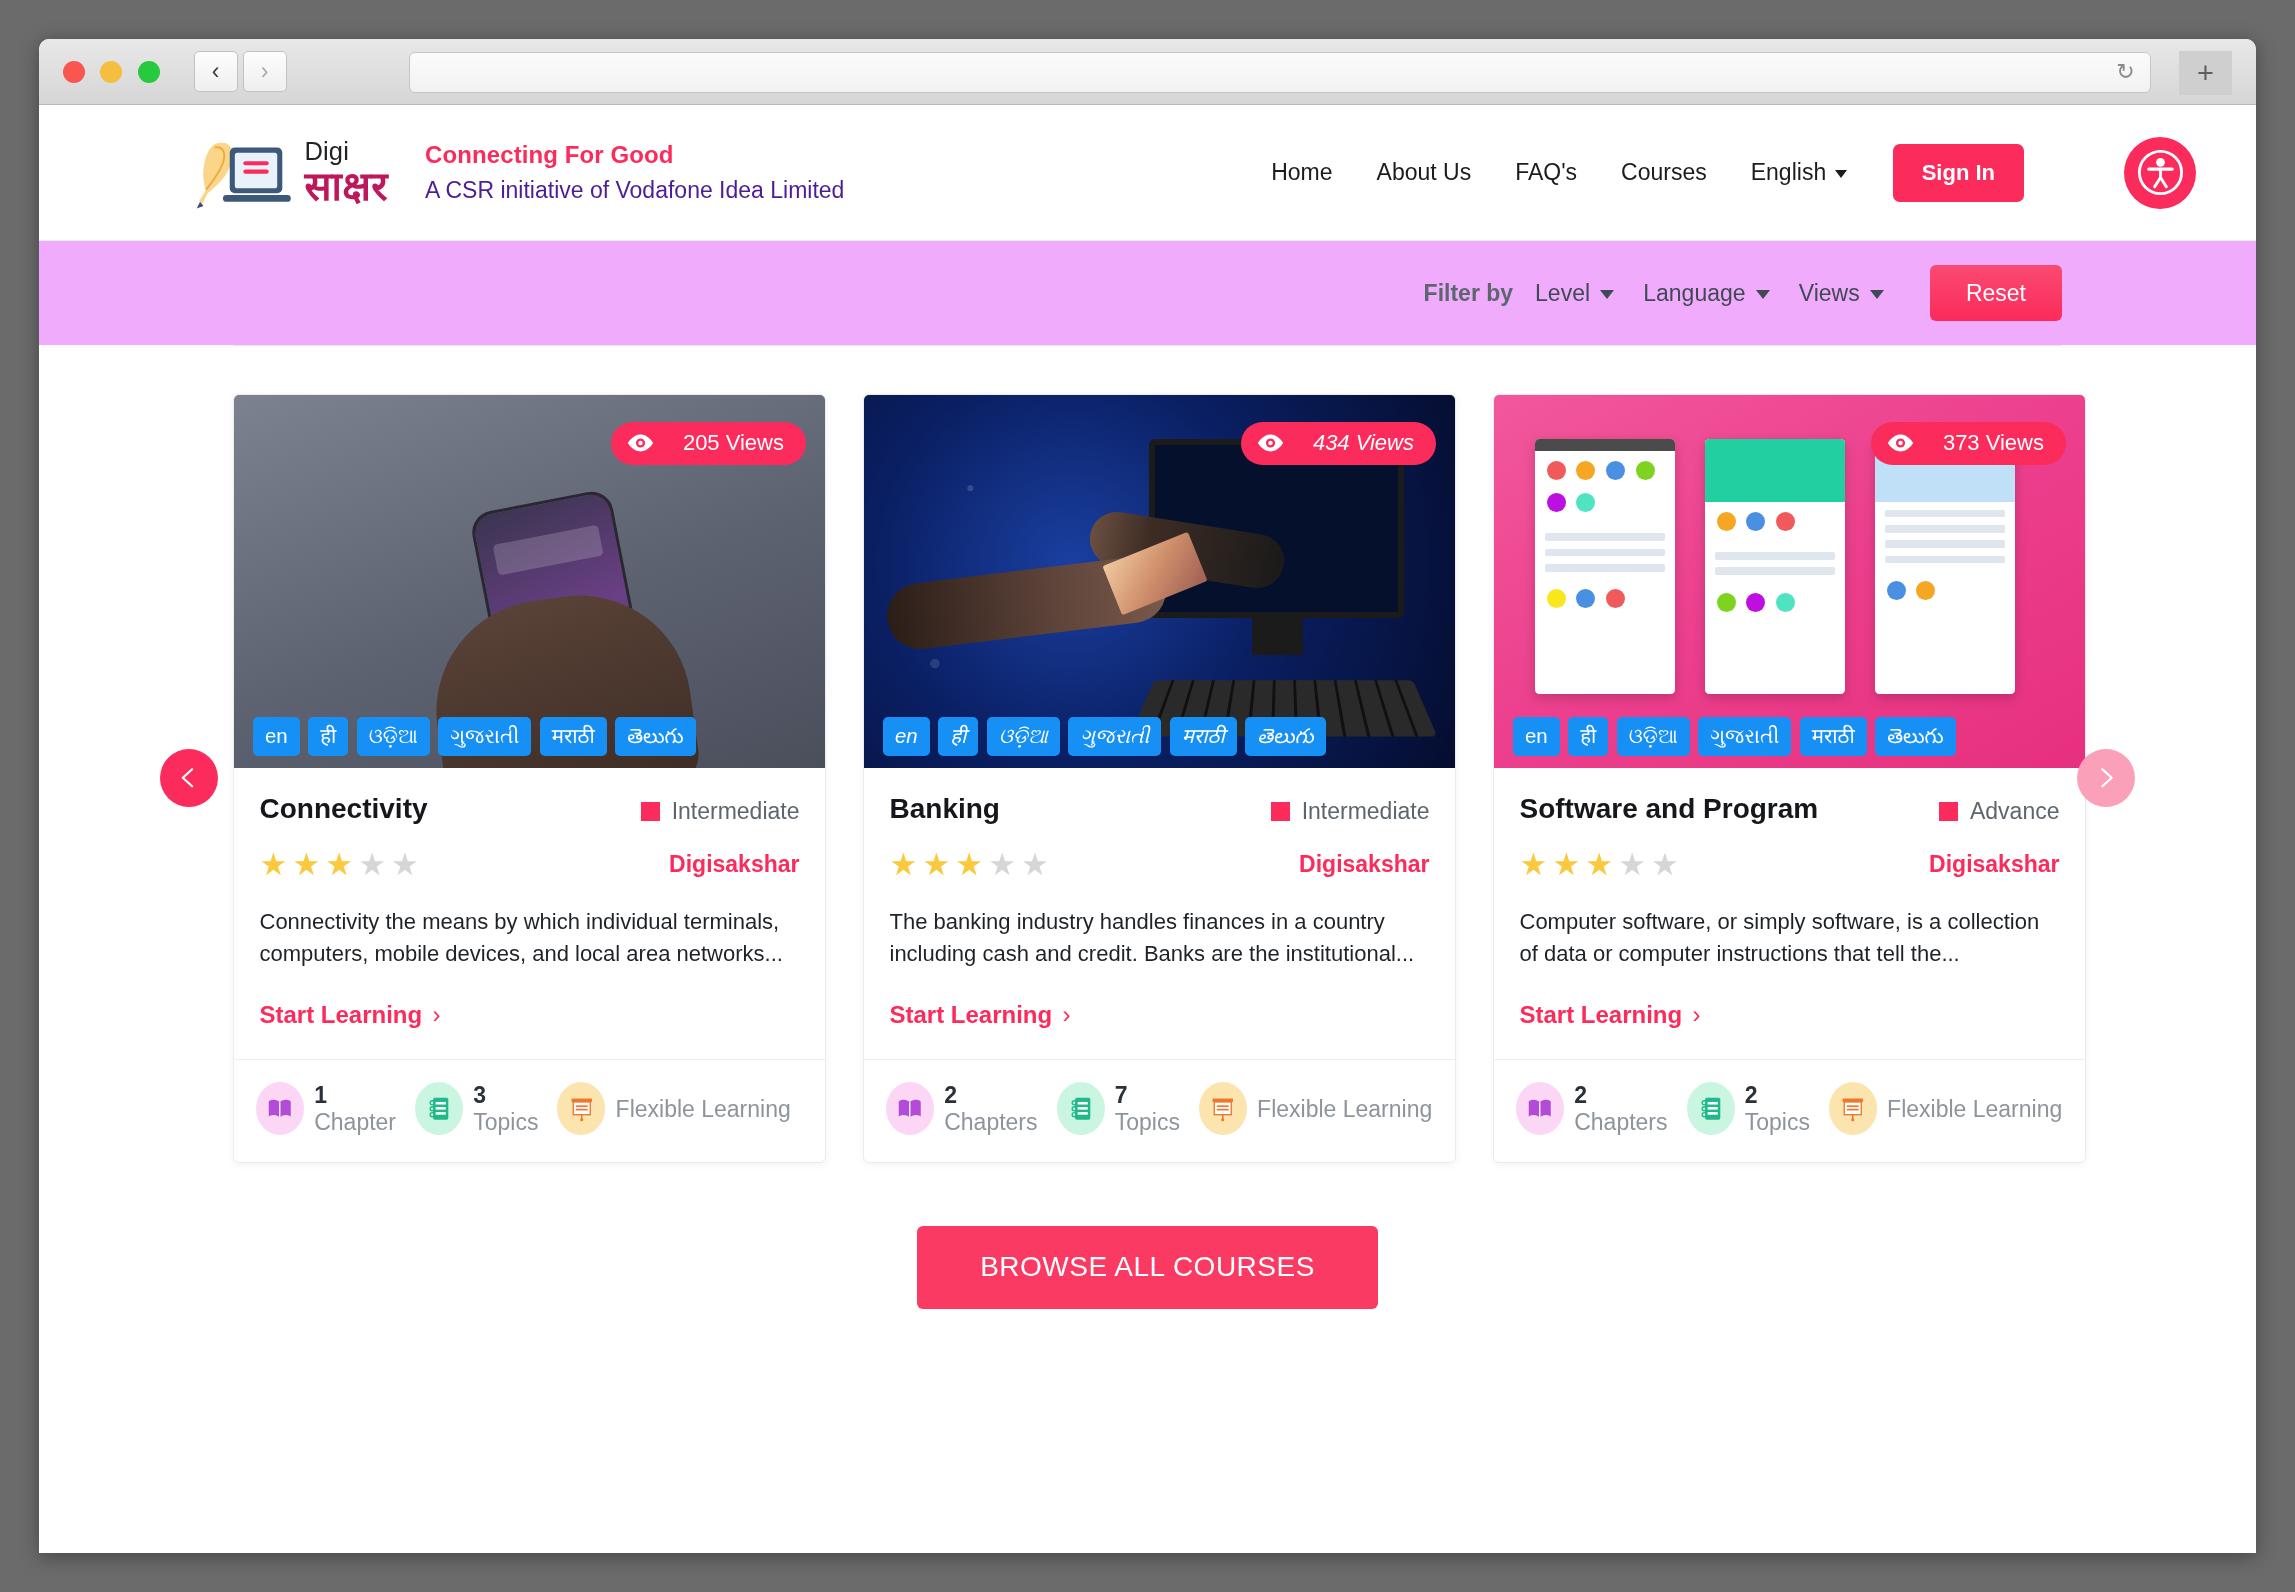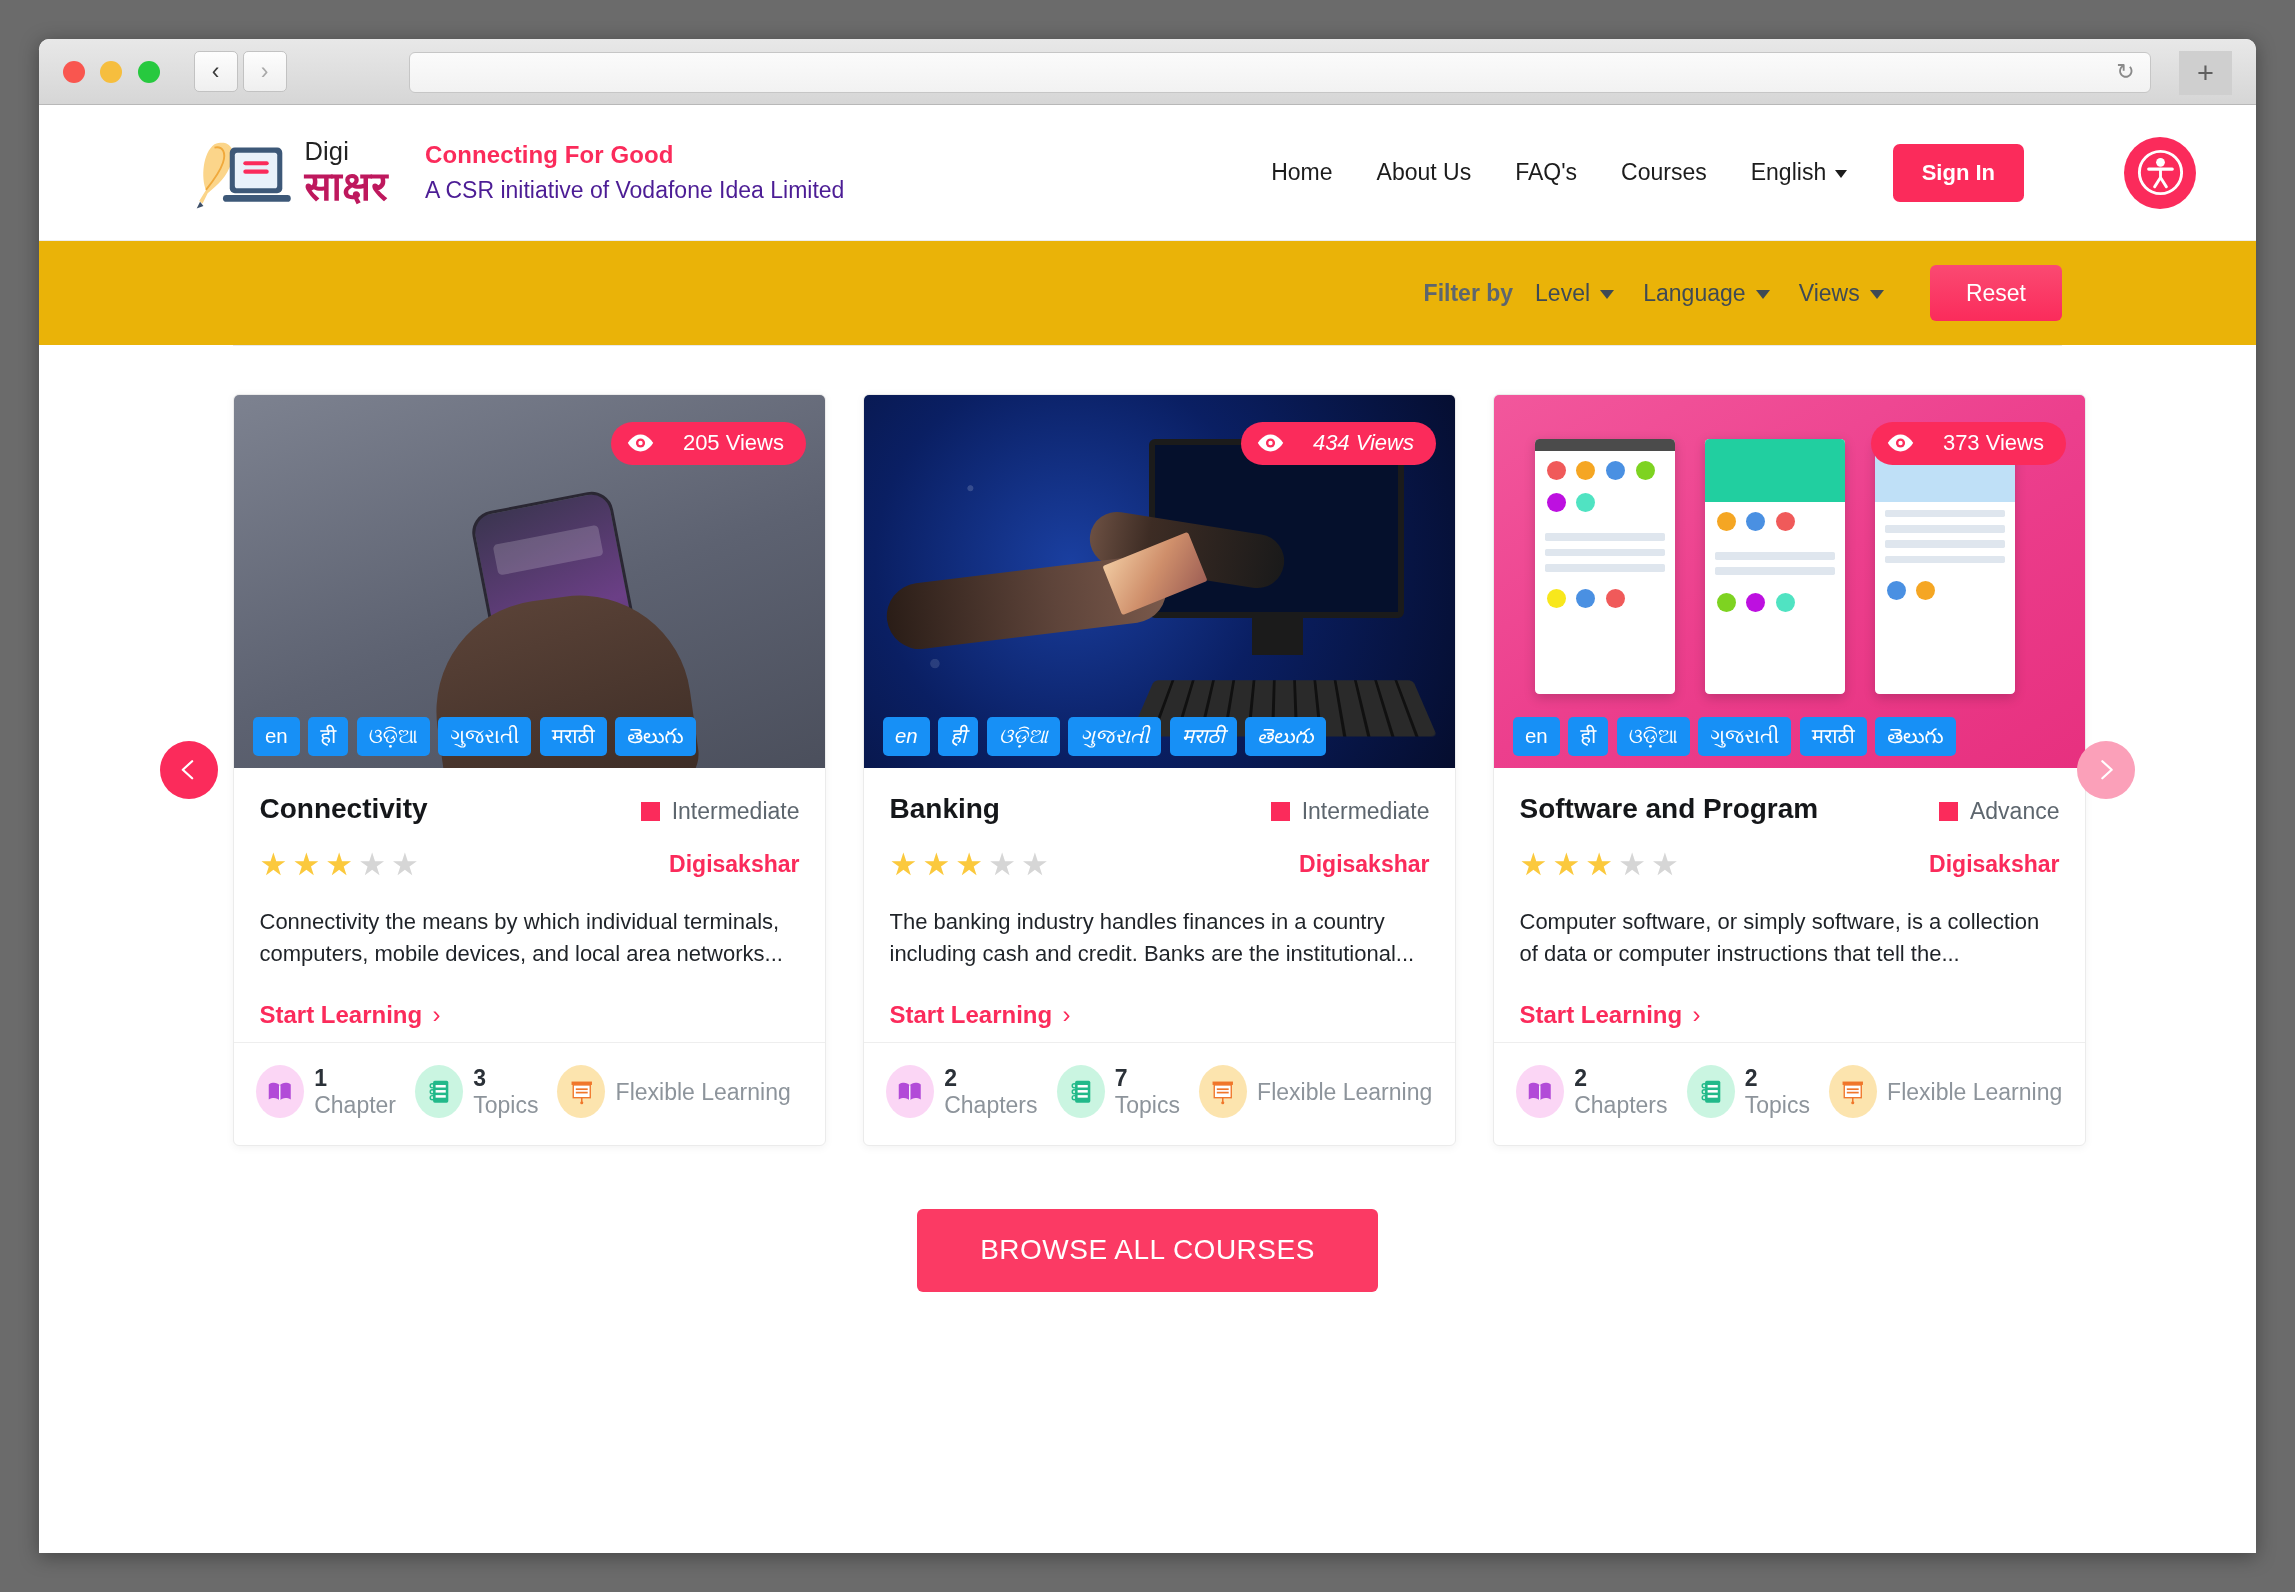--- a/index.html
+++ b/index.html
@@ -109,21 +109,21 @@
   .a11y {
     position: absolute; right: 60px; top: 50%;
     transform: translateY(-50%);
     width: 72px; height: 72px; border-radius: 50%;
     background: #fb2b5b;
     display: flex; align-items: center; justify-content: center;
   }
 
   
   .filterbar {
-    height: 104px; background: #eab308;
+    height: 104px; background: #f0abfc;
     display: flex; align-items: center; justify-content: flex-end;
     padding-right: 194px;
   }
   .filterby { font-size: 23px; font-weight: 700; color: #5d666e; margin-right: 22px; }
   .fgroup { display: flex; align-items: center; gap: 10.2px; margin-right: 29px; }
   .fgroup .lbl { font-size: 23px; color: #3f4a55; }
   .caret-f {
     width: 0; height: 0; border-left: 7.7px solid transparent;
     border-right: 7.7px solid transparent; border-top: 9.4px solid #3f4a55;
     margin-top: 3.4px;
@@ -276,21 +276,21 @@
   .stars { display: flex; gap: 5.1px; }
   .star { font-size: 31px; line-height: 1; color: #d6d6d6; }
   .star.on { color: #fbc93d; }
   .author { font-size: 23px; font-weight: 700; color: #fb2b5b; }
 
   .desc {
     margin-top: 25.5px; font-size: 22px; line-height: 1.45;
     color: #1f2328;
   }
   .start {
-    margin-top: 31px; margin-bottom: 13px;
+    margin-top: 31px; margin-bottom: 30px;
     font-size: 24px; font-weight: 700; color: #fb2b5b;
     display: flex; align-items: center; gap: 10.2px;
   }
   .chev-r { font-size: 24px; font-weight: 400; }
 
   .card-foot {
     border-top: 0.9px solid #eeeeee;
     padding: 22px 22px 25.5px 22px;
     display: flex; align-items: center; gap: 19px;
   }

